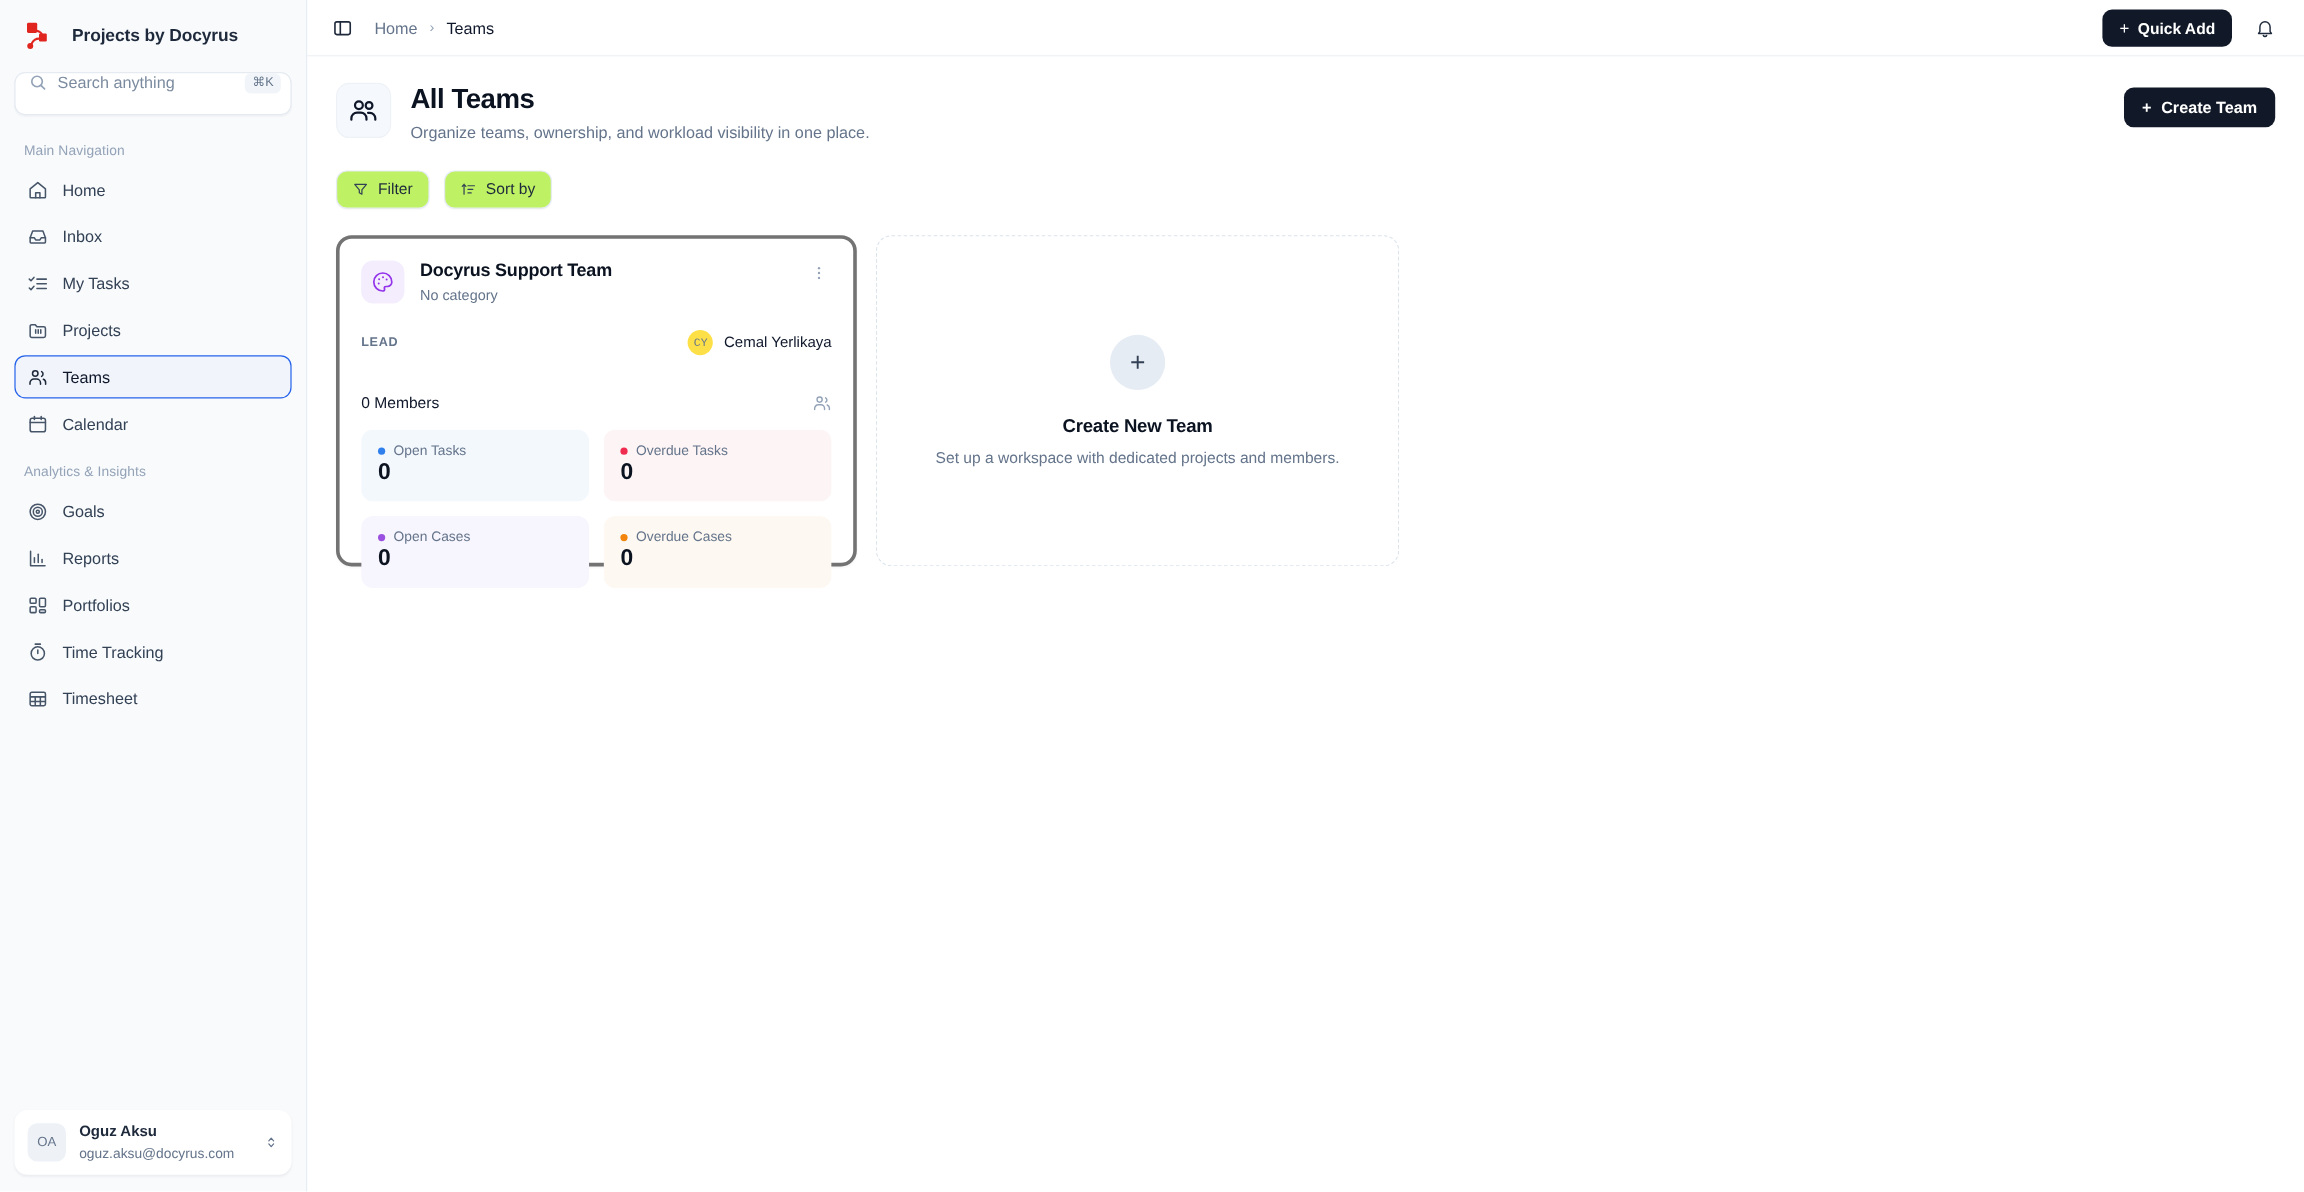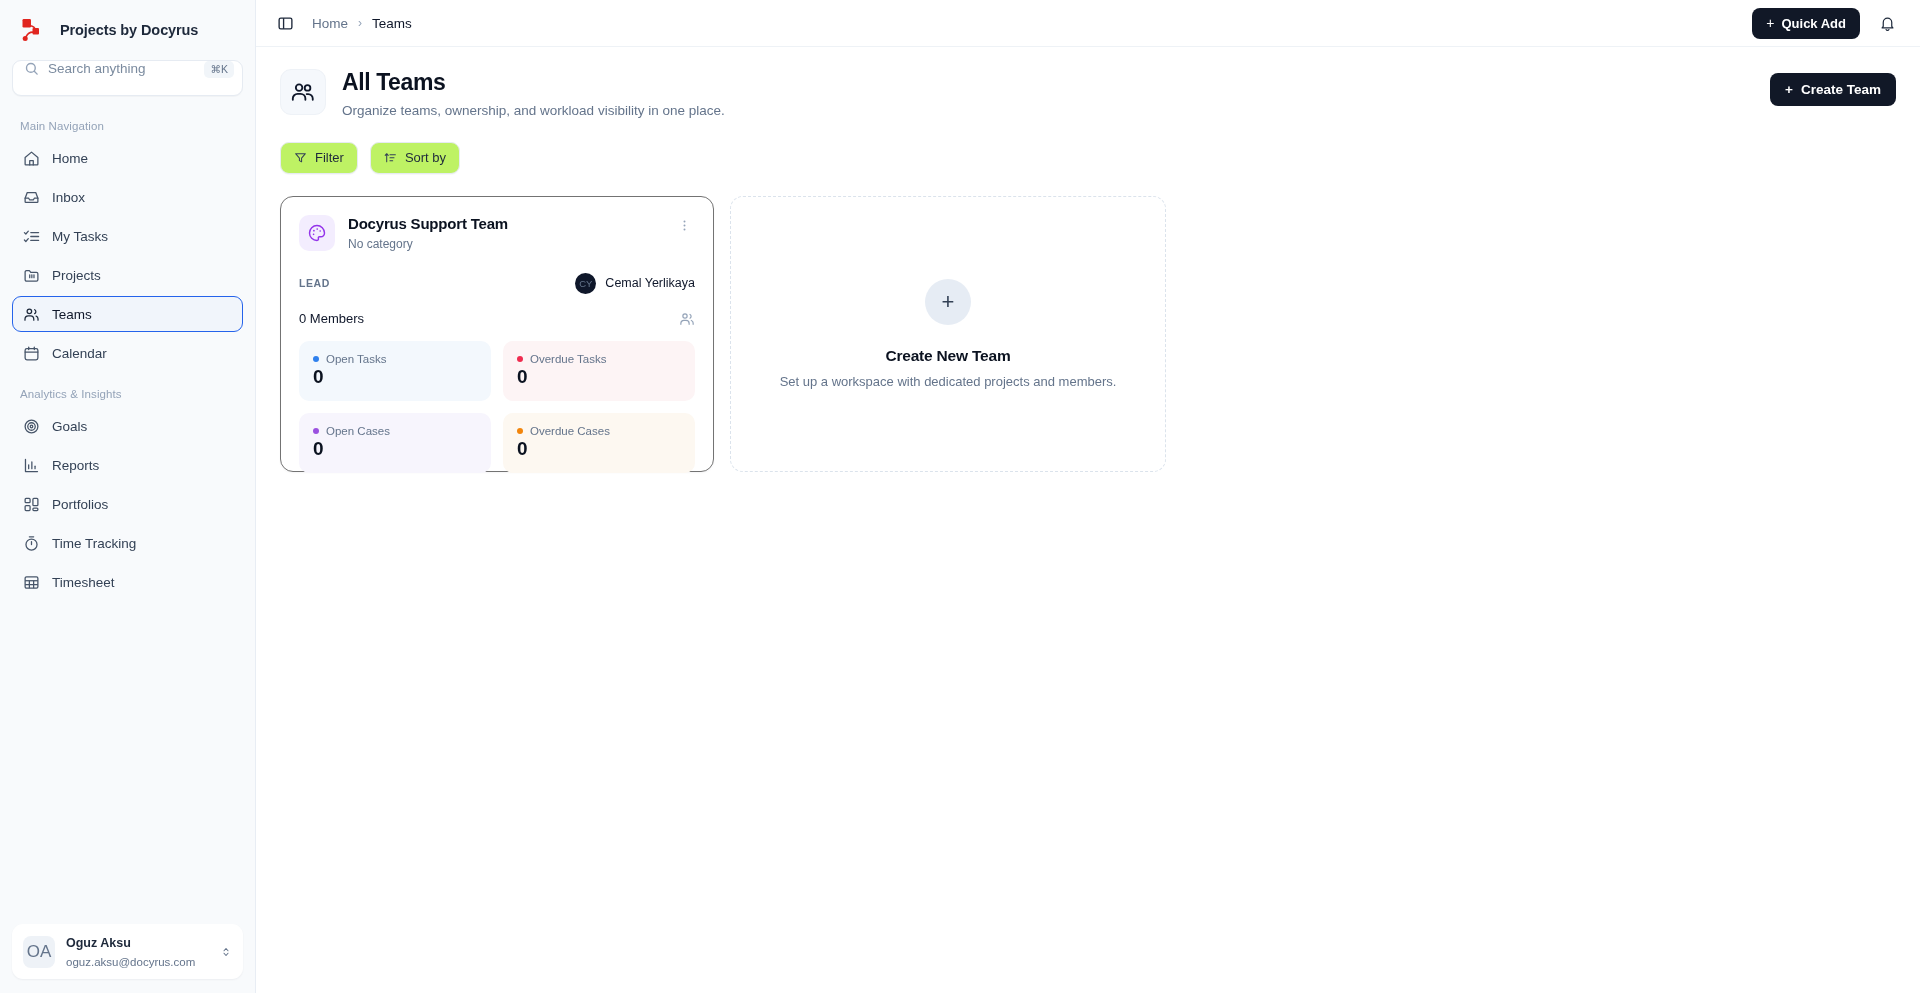--- a/index.html
+++ b/index.html
@@ -66,21 +66,21 @@
   .user-card {
     display: flex; align-items: center; gap: 11px;
     background: #ffffff; border-radius: 11px;
     padding: 9px 11px; cursor: pointer;
     box-shadow: 0 1px 2px rgba(15,23,42,0.05);
   }
   .user-av {
     width: 32px; height: 32px; flex: 0 0 32px; border-radius: 8px;
     background: #eef2f7; color: #64748b;
     display: flex; align-items: center; justify-content: center;
-    font-size: 17px; font-weight: 400;
+    font-size: 11px; font-weight: 400;
   }
   .user-meta { flex: 1; min-width: 0; }
   .user-name { font-size: 12.5px; font-weight: 700; color: #1e293b; line-height: 1.25; }
   .user-mail { font-size: 11.5px; color: #64748b; line-height: 1.3; white-space: nowrap; overflow: hidden; text-overflow: ellipsis; }
   .user-chev { color: #64748b; flex: 0 0 12px; display: flex; }
 
   
   .main { flex: 1; display: flex; flex-direction: column; background: #ffffff; min-width: 0; }
   .topbar {
     height: 47px; border-bottom: 1px solid #eef2f6;
@@ -130,44 +130,44 @@
   }
   .btn-light .ico { display: flex; color: #334155; }
 
   .cards-grid {
     display: grid; grid-template-columns: 434px 436px;
     gap: 16px; margin-top: 22px;
   }
 
   
   .team-card {
-    border: 1px solid #737373; border-radius: 13px; background: #fff;
+    border: 3px solid #737373; border-radius: 13px; background: #fff;
     padding: 18px 18px 16px 18px;
     box-shadow: 0 1px 2px rgba(15,23,42,0.04);
     height: 276px;
   }
   .team-head { display: flex; align-items: flex-start; gap: 13px; }
   .team-badge {
     width: 36px; height: 36px; flex: 0 0 36px; border-radius: 10px;
     background: #f3edfe; display: flex; align-items: center; justify-content: center;
   }
   .team-name { font-size: 15px; font-weight: 700; color: #0b1220; line-height: 1.2; letter-spacing: -0.2px; }
   .team-cat { font-size: 12px; color: #64748b; margin-top: 4px; }
   .kebab { margin-left: auto; width: 22px; height: 22px; display: flex; align-items: center; justify-content: center; color: #94a3b8; cursor: pointer; border-radius: 5px; }
 
   .lead-row { display: flex; align-items: center; margin-top: 22px; }
   .lead-label { font-size: 10.5px; font-weight: 700; color: #64748b; letter-spacing: 0.6px; }
   .lead-right { margin-left: auto; display: flex; align-items: center; gap: 9px; }
   .lead-av {
-    width: 21px; height: 21px; border-radius: 50%; background: #0f172a;
-    color: #64748b; font-size: 9.5px; display: flex; align-items: center; justify-content: center;
+    width: 21px; height: 21px; border-radius: 50%; background: #fde047;
+    color: #64748b; font-size: 9.5px; display: flex; align-items: center; justify-content: center; font-family: Liberation Mono, monospace;
   }
   .lead-name { font-size: 12.5px; color: #0f172a; }
 
-  .members-row { display: flex; margin-top: 17px; }
+  .members-row { display: flex; margin-top: 32px; }
   .members-count { font-size: 13px; color: #0f172a; }
   .members-ico { margin-left: auto; color: #94a3b8; display: flex; cursor: pointer; }
 
   .stats-grid { display: grid; grid-template-columns: 1fr 1fr; gap: 12px; margin-top: 14px; }
   .stat {
     border-radius: 10px; padding: 11px 13px 12px 13px; border: 1px solid transparent;
     height: 60px;
   }
   .stat-top { display: flex; align-items: center; gap: 7px; }
   .dot { width: 6px; height: 6px; border-radius: 50%; flex: 0 0 6px; }

